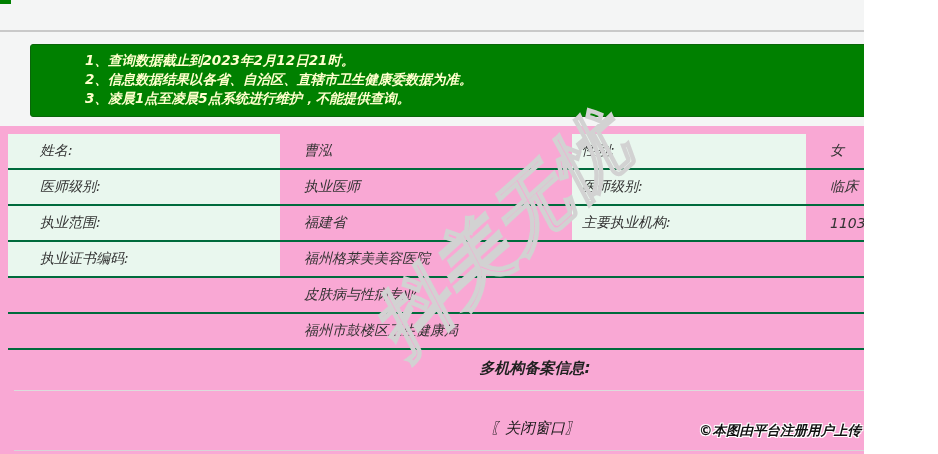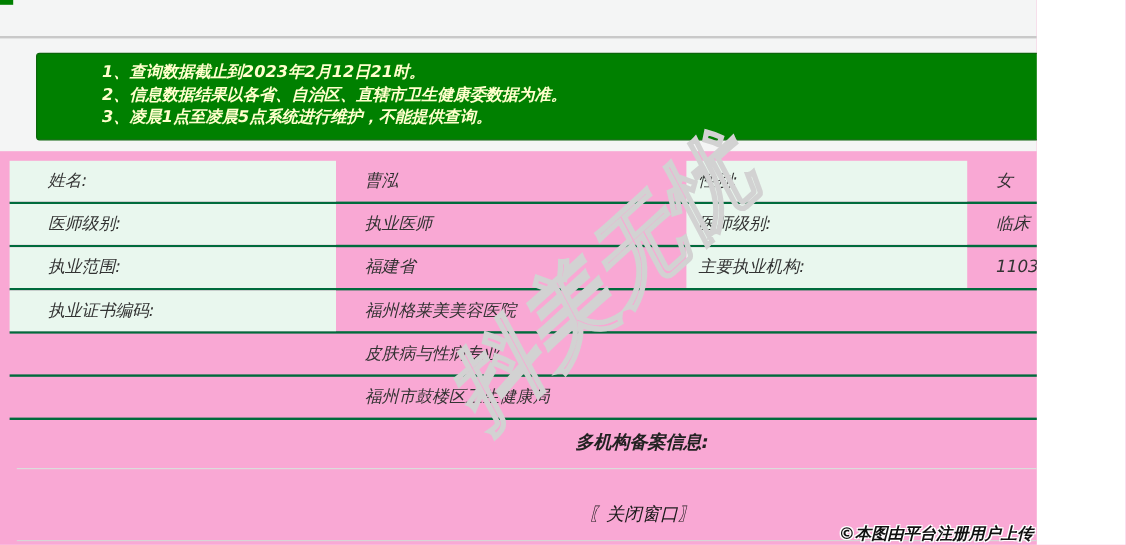--- a/index.html
+++ b/index.html
@@ -18,21 +18,21 @@
   .rec-row.first{border-top:none;}
   .cell-label{background:#e9f7ee;height:100%;display:flex;align-items:center;padding-left:32px;box-sizing:border-box;}
   .cell-label.second{padding-left:10px;margin-left:32px;}
   .cell-value{padding-left:24px;}
   .cell-value.span3{grid-column:2 / 5;}
   .multi-title{margin-top:9px;text-align:center;font-weight:bold;font-size:15px;color:#222;}
   .divider{border:none;border-top:1px solid #dcdcdc;margin:12px 0 0 14px;}
   .close-window{margin-top:28px;text-align:center;font-size:15px;color:#1a1a1a;}
   .close-window span{cursor:pointer;}
   .bottom-divider{border:none;border-top:1px solid #d6d6d6;margin:12px 0 0 14px;width:1040px;}
-  .copyright{position:absolute;right:3px;bottom:0;font-size:13.5px;font-weight:bold;color:#111;
+  .copyright{position:absolute;right:3px;bottom:14px;font-size:13.5px;font-weight:bold;color:#111;
              text-shadow:-1px -1px 0 #fff,1px -1px 0 #fff,-1px 1px 0 #fff,1px 1px 0 #fff,0 1px 0 #fff,0 -1px 0 #fff;}
   .watermark{position:absolute;left:322px;top:186px;width:360px;height:100px;display:flex;
              align-items:center;justify-content:center;transform:rotate(-42deg);
              font-size:76px;letter-spacing:2px;color:transparent;
              -webkit-text-stroke:2px #d2d2d2;z-index:30;pointer-events:none;font-weight:bold;}
 </style>
 </head>
 <body>
 
 <div class="viewport">

